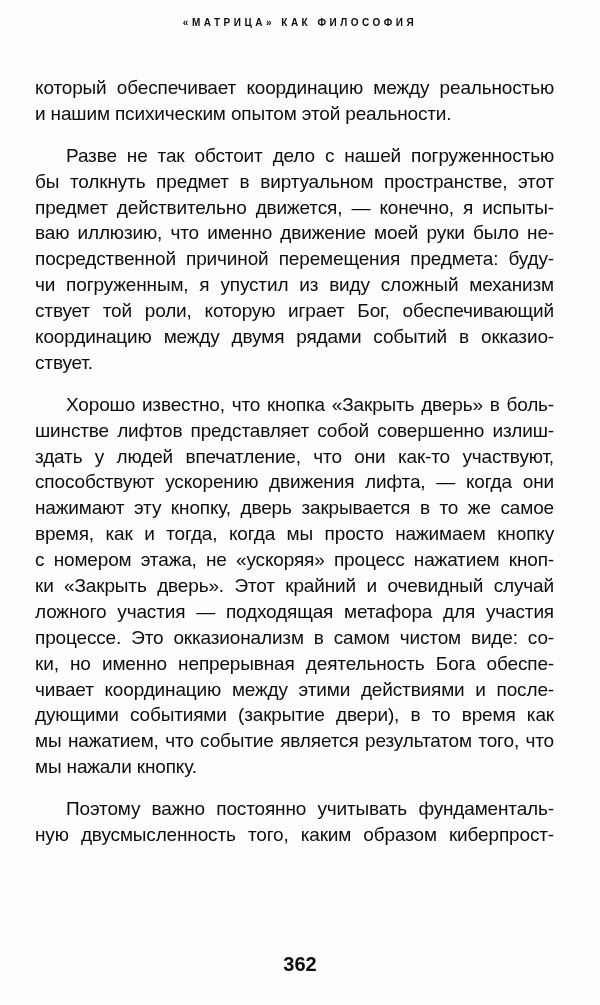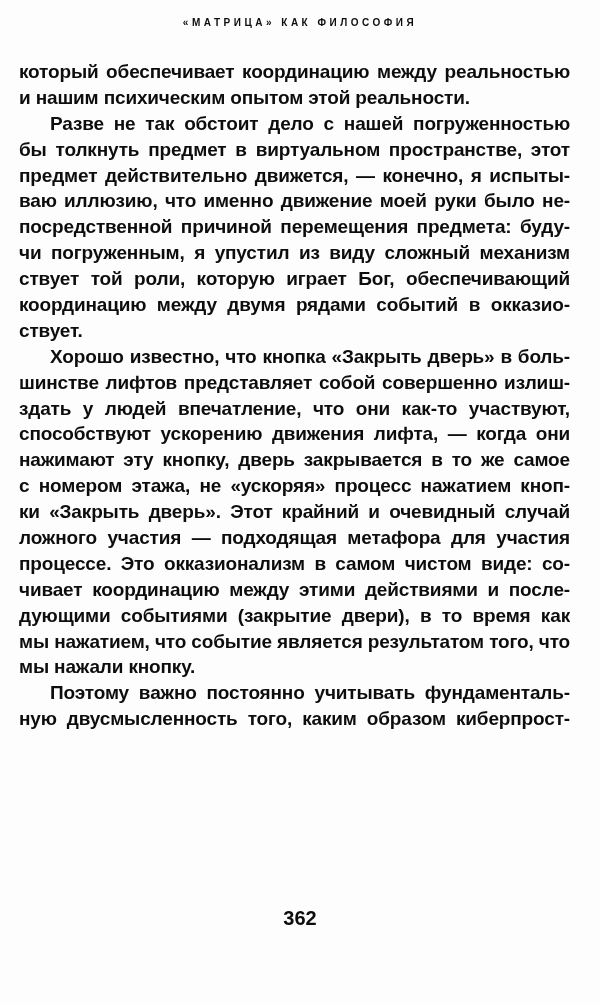--- a/index.html
+++ b/index.html
@@ -30,34 +30,34 @@
   }
   .body-text {
     position: absolute;
     top: 59px;
     left: 19px;
     width: 551px;
     font-size: 19px;
     line-height: 25.9px;
     letter-spacing: -0.15px;
   }
-  .para { margin: 0; padding: 0; font-weight: bold; }
+  .para { margin: 16px; padding: 0; }
   .line {
     height: 25.9px;
     overflow: hidden;
     text-align: justify;
     text-align-last: justify;
     text-justify: inter-word;
     white-space: normal;
   }
   .line.firstline { padding-left: 31px; }
   .line.lastline { text-align-last: left; }
   .folio {
     position: absolute;
-    top: 907px;
+    top: 953px;
     left: 0;
     right: 0;
     text-align: center;
     font-size: 20px;
     font-weight: bold;
   }
 </style>
 </head>
 <body>
 
@@ -79,24 +79,26 @@
         <div class="line">ствует той роли, которую играет Бог, обеспечивающий</div>
         <div class="line">координацию между двумя рядами событий в окказио-</div>
         <div class="line lastline">ствует.</div>
       </div>
       <div class="para">
         <div class="line firstline">Хорошо известно, что кнопка «Закрыть дверь» в боль-</div>
         <div class="line">шинстве лифтов представляет собой совершенно излиш-</div>
         <div class="line">здать у людей впечатление, что они как-то участвуют,</div>
         <div class="line">способствуют ускорению движения лифта, — когда они</div>
         <div class="line">нажимают эту кнопку, дверь закрывается в то же самое</div>
+        <div class="line">время, как и тогда, когда мы просто нажимаем кнопку</div>
         <div class="line">с номером этажа, не «ускоряя» процесс нажатием кноп-</div>
         <div class="line">ки «Закрыть дверь». Этот крайний и очевидный случай</div>
         <div class="line">ложного участия — подходящая метафора для участия</div>
         <div class="line">процессе. Это окказионализм в самом чистом виде: со-</div>
+        <div class="line">ки, но именно непрерывная деятельность Бога обеспе-</div>
         <div class="line">чивает координацию между этими действиями и после-</div>
         <div class="line">дующими событиями (закрытие двери), в то время как</div>
         <div class="line">мы нажатием, что событие является результатом того, что</div>
         <div class="line lastline">мы нажали кнопку.</div>
       </div>
       <div class="para">
         <div class="line firstline">Поэтому важно постоянно учитывать фундаменталь-</div>
         <div class="line">ную двусмысленность того, каким образом киберпрост-</div>
       </div>
     </div>

